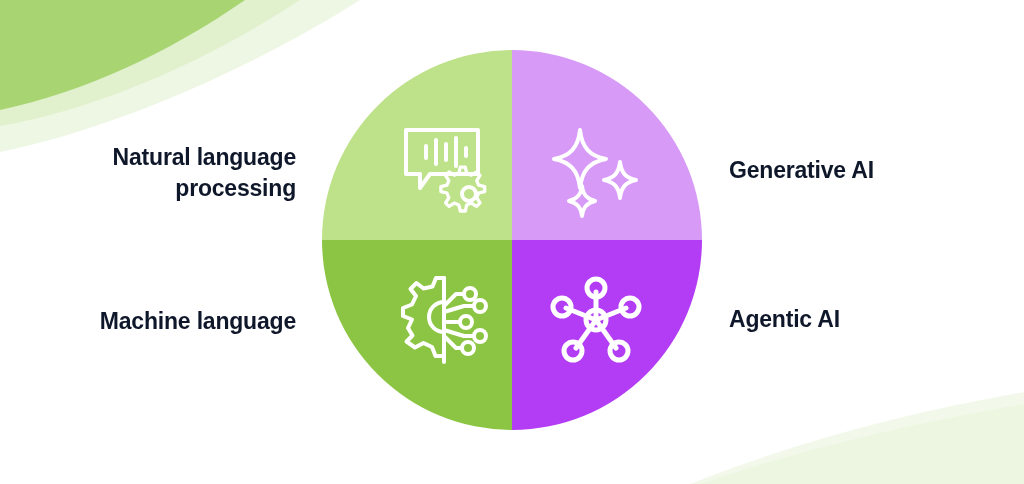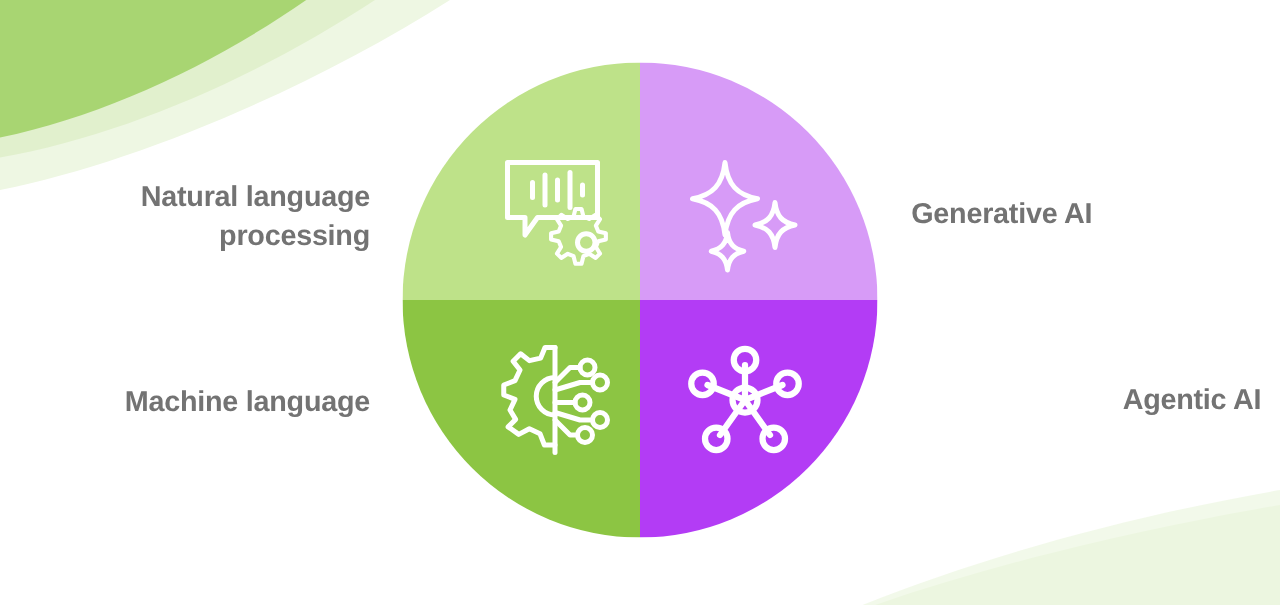--- a/index.html
+++ b/index.html
@@ -46,32 +46,32 @@
   .icon-ml      { left:398px; top:272px; }
   .icon-agentic { left:548px; top:272px; }
 
   
   .label {
     position:absolute;
     font-family:"Liberation Sans", sans-serif;
     font-weight:bold;
     font-size:23px;
     line-height:1.33;
-    color:#737373;
+    color:#0f172a;
     letter-spacing:-0.2px;
     white-space:pre-line;
   }
 
   .label-left  { text-align:right; }
   .label-right { text-align:left; }
 
   .lbl-nlp     { right:728px; top:142px; width:280px; }
   .lbl-ml      { right:728px; top:306px; width:280px; }
   .lbl-genai   { left:729px;  top:155px; width:280px; }
-  .lbl-agentic { left:729px;  top:304px; width:280px;text-align:right; }
+  .lbl-agentic { left:729px;  top:304px; width:280px; }
 </style>
 </head>
 <body>
 
 <div id="stage">
 
   <svg class="bg-layer" viewBox="0 0 1024 484" preserveAspectRatio="none">
 
     <path d="M0,0 L360,0 C250,70 110,130 0,152 Z" fill="#eef7e3"></path>
 

